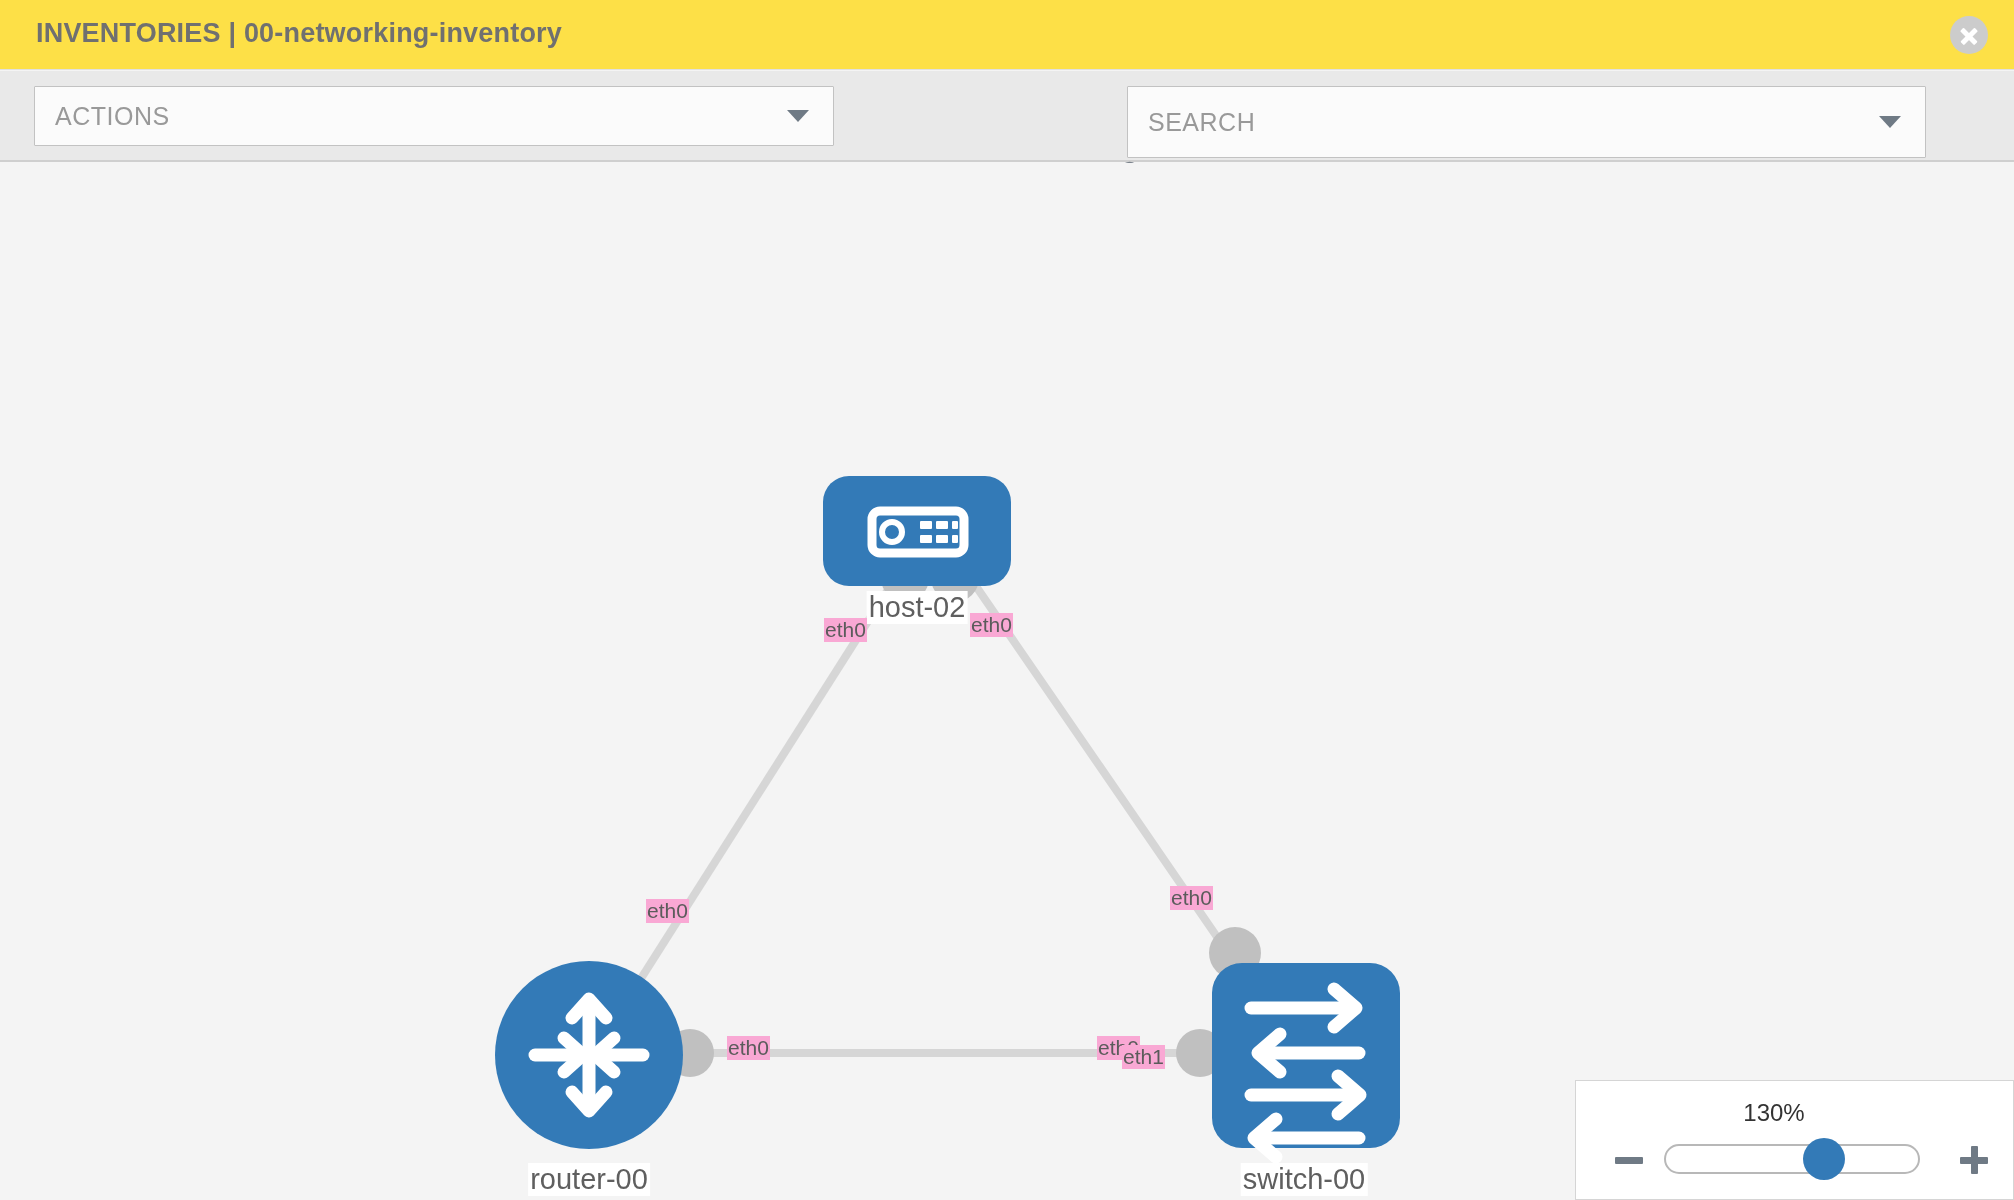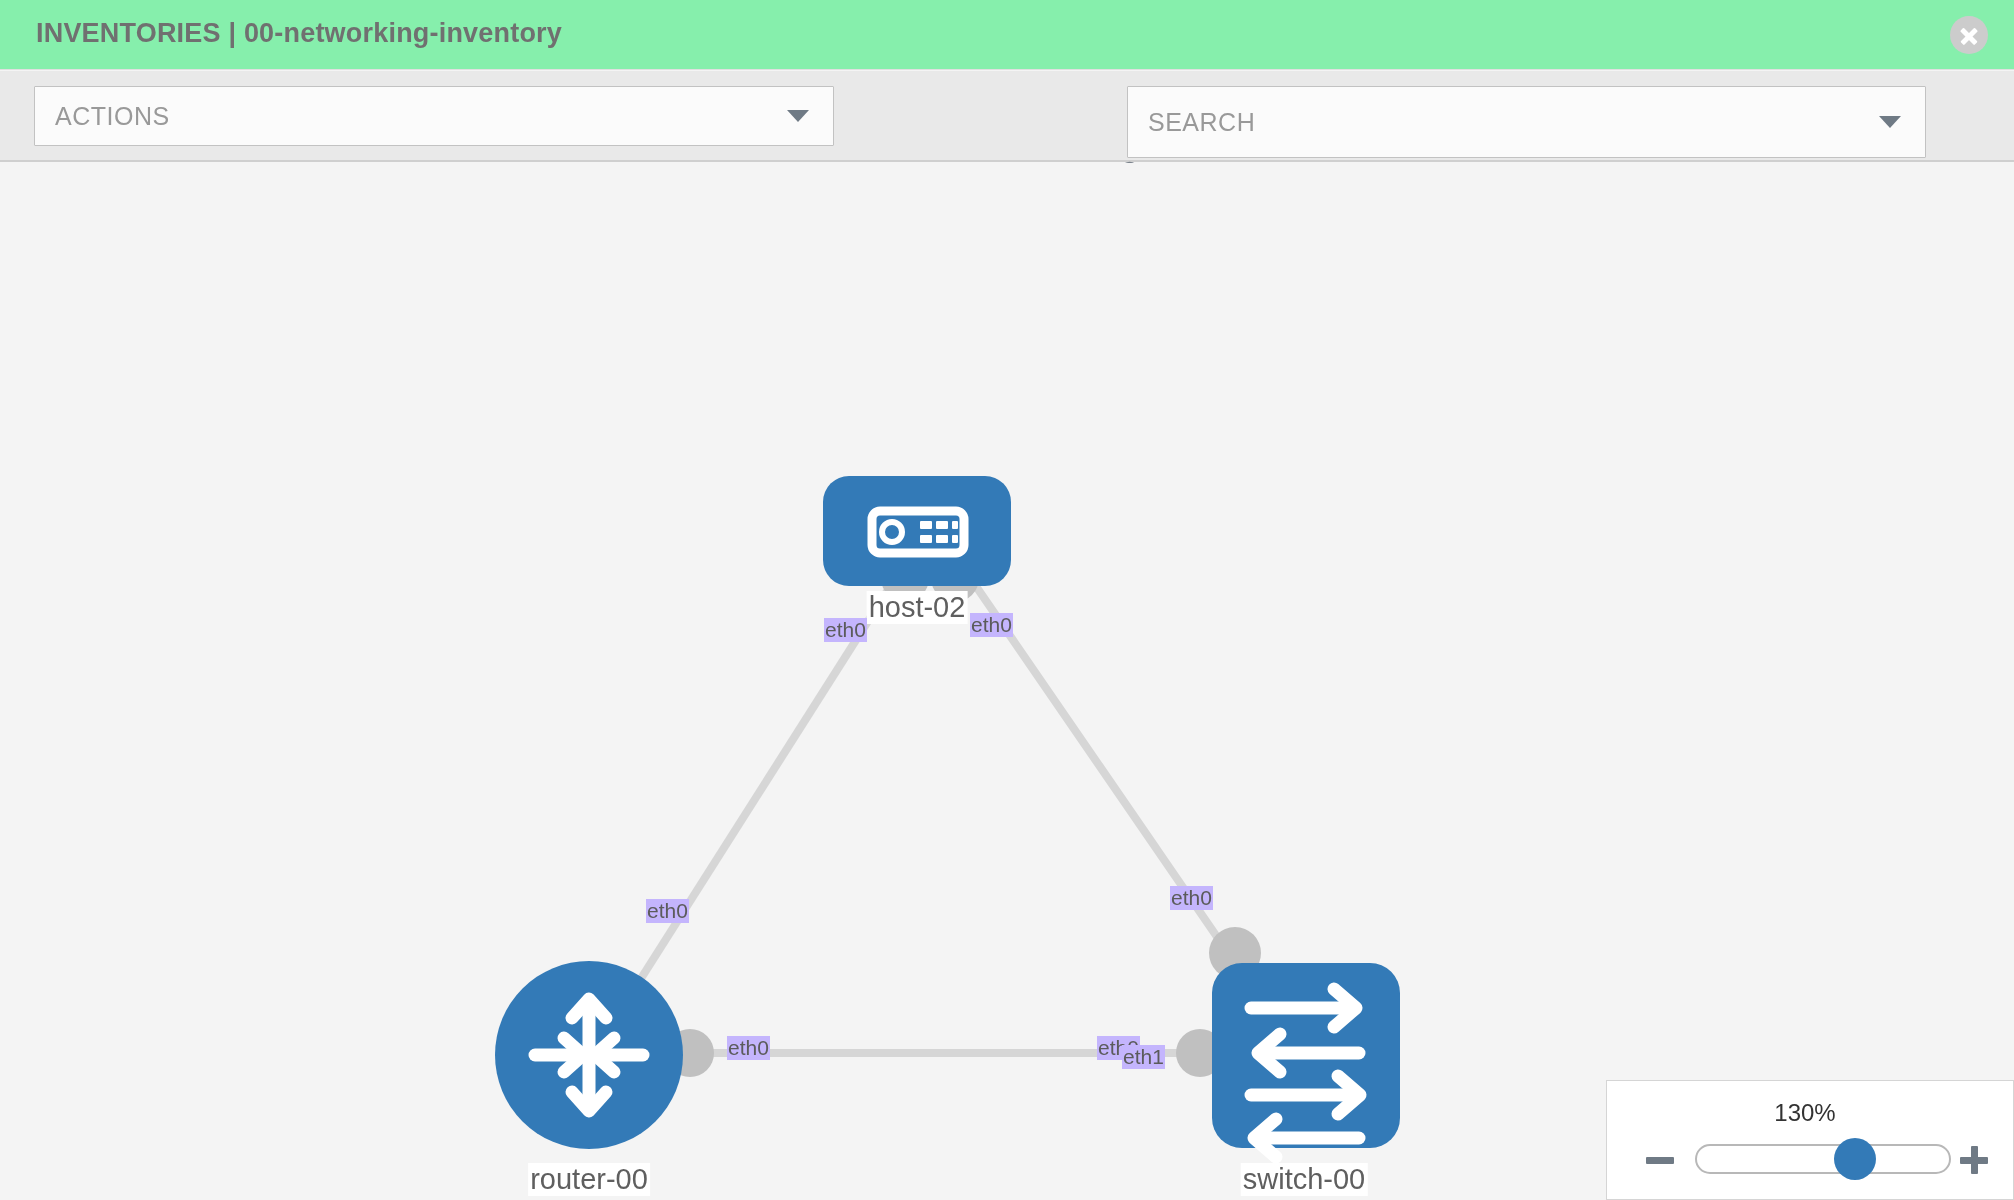--- a/index.html
+++ b/index.html
@@ -7,21 +7,21 @@
     width: 2014px; height: 1200px;
     background: #f4f4f4;
     font-family: "Liberation Sans", sans-serif;
     overflow: hidden;
   }
 
   
   .header {
     position: absolute; top: 0; left: 0;
     width: 2014px; height: 70px;
-    background: #86efac;
+    background: #fde047;
     border-bottom: 1px solid #e0e0e0;
   }
   .header-title {
     position: absolute; left: 36px; top: 18px;
     font-size: 27px; font-weight: bold;
     color: #707070;
     letter-spacing: 0.2px;
     white-space: nowrap;
   }
   .close-btn {
@@ -96,30 +96,30 @@
     color: #5f5f5f;
     background: #ffffff;
     white-space: nowrap;
     padding: 0 2px;
     transform: translateX(-50%);
   }
   .port-label {
     position: absolute;
     font-size: 21px;
     color: #5b5b5b;
-    background: #c4b5fd;
+    background: #f9a8d4;
     white-space: nowrap;
     padding: 0 1px;
   }
 
   
   .zoom-panel {
     position: absolute;
     right: 0; bottom: 0;
-    width: 408px; height: 120px;
+    width: 439px; height: 120px;
     background: #ffffff;
     border: 1px solid #d5d5d5;
   }
   .zoom-value {
     position: absolute; top: 18px; left: 0; width: 396px;
     text-align: center;
     font-size: 24px; color: #333333;
   }
   .zoom-minus, .zoom-plus {
     position: absolute; top: 62px;

